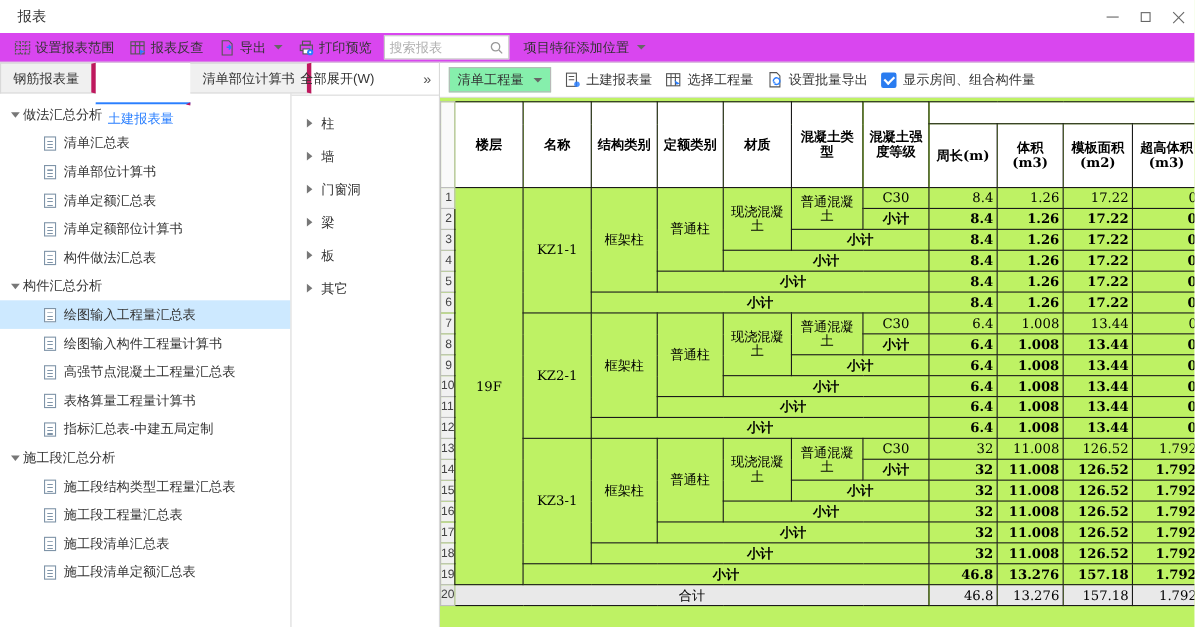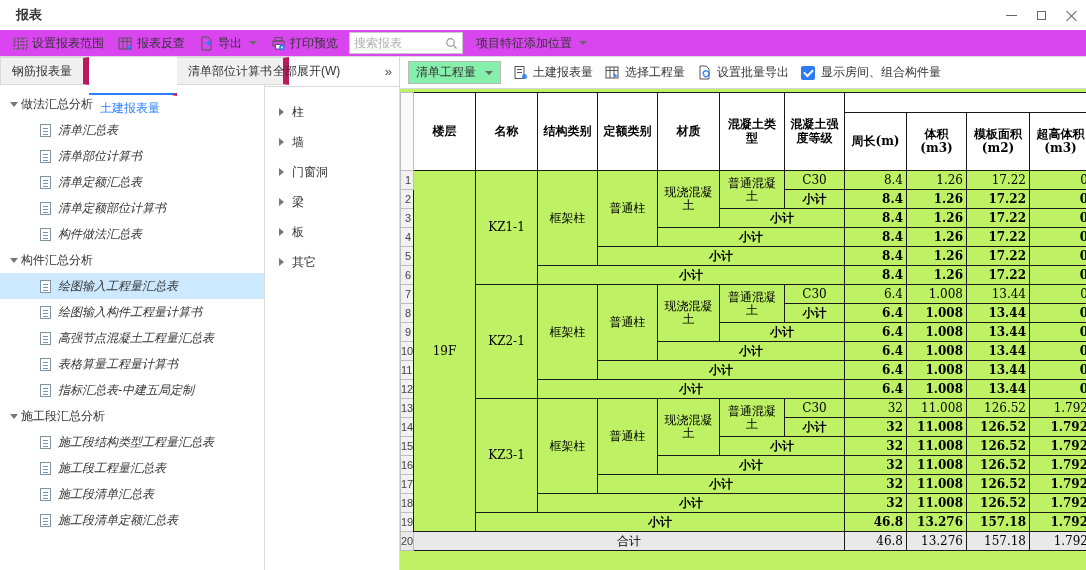--- a/index.html
+++ b/index.html
@@ -1,21 +1,21 @@
 <!DOCTYPE html>
 <html><head>
 <meta charset="utf-8">
 <style>
   * { margin:0; padding:0; box-sizing:border-box; }
   html,body { width:1086px; height:570px; overflow:hidden; background:#fff;
     font-family:"Liberation Sans", sans-serif; font-size:12px; color:#333; }
 
   
   .title-bar { height:30px; display:flex; align-items:center; padding-left:16px; background:#fff; }
-  .title-bar .title { font-size:13px; color:#333;font-weight:bold; }
+  .title-bar .title { font-size:13px; color:#333; }
   .win-controls { margin-left:auto; display:flex; height:30px; }
   .win-btn { width:30px; height:30px; display:flex; align-items:center; justify-content:center; cursor:default; }
   .glyph-min { width:11px; height:1px; background:#666; }
   .glyph-max { width:9px; height:9px; border:1px solid #666; }
   .glyph-close { position:relative; width:11px; height:11px; }
   .glyph-close::before,.glyph-close::after { content:""; position:absolute; left:5px; top:-1px; width:1px; height:14px; background:#666; }
   .glyph-close::before { transform:rotate(45deg); } .glyph-close::after { transform:rotate(-45deg); }
 
   
   .toolbar { height:27px; display:flex; align-items:center; padding-left:6px; border-bottom:1px solid #d9d9d9; background:#d946ef; }
@@ -24,27 +24,27 @@
   .search-box { width:114px; height:22px; border:1px solid #c9c9c9; display:flex; align-items:center; margin:0 6px 0 4px; padding:0 4px; background:#fff; }
   .search-box input { flex:1; min-width:0; border:none; outline:none; font-size:12px; color:#333; font-family:"Liberation Sans",sans-serif; }
   .search-box input::placeholder { color:#b0b0b0; }
 
   
   .content { display:flex; height:513px; }
 
   
   .left-panel { width:265px; border-right:1px solid #d9d9d9; display:flex; flex-direction:column; }
   .tab-bar { height:28px; display:flex; }
-  .tab { padding:0 11px; line-height:26px; background:#f0f0f0; border-right:6px solid #be185d; border-bottom:1px solid #d9d9d9; border-top:1px solid #d9d9d9; white-space:nowrap; }
+  .tab { padding:0 11px; line-height:26px; background:#f0f0f0; border-right:4px solid #be185d; border-bottom:1px solid #d9d9d9; border-top:1px solid #d9d9d9; white-space:nowrap; }
   .tab:first-child { border-left:1px solid #d9d9d9; }
   .tab.active { background:#fff; color:#2a7fff; border-top:2px solid #2a7fff; border-bottom:1px solid #fff;margin-top:36px; }
   .tab-fill { flex:1; border-bottom:1px solid #d9d9d9; }
   .report-tree { padding-top:6px; flex:1; overflow:hidden; }
   .tree-group { height:26px; display:flex; align-items:center; gap:3px; padding-left:10px; }
-  .tree-item { height:26px; display:flex; align-items:center; gap:7px; padding-left:40px;font-style:italic; }
+  .tree-item { height:26px; display:flex; align-items:center; gap:7px; padding-left:40px; }
   .tree-item.selected { background:#cde9ff; }
   .arr-down { width:0; height:0; border-left:4px solid transparent; border-right:4px solid transparent; border-top:5px solid #777; }
   .arr-right { width:0; height:0; border-top:4px solid transparent; border-bottom:4px solid transparent; border-left:5px solid #777; }
   .doc-icon { width:11px; height:13px; border:1px solid #7f94a8; background:#fff; position:relative; flex:0 0 auto; }
   .doc-icon::before { content:""; position:absolute; left:2px; right:2px; top:3px; height:8px;
     background:repeating-linear-gradient(#7f94a8 0 1px, transparent 1px 3px); }
 
   
   .mid-panel { width:135px; border-right:1px solid #d9d9d9; display:flex; flex-direction:column; }
   .mid-header { height:30px; border-bottom:1px solid #d9d9d9; display:flex; align-items:center; padding:0 8px; }

